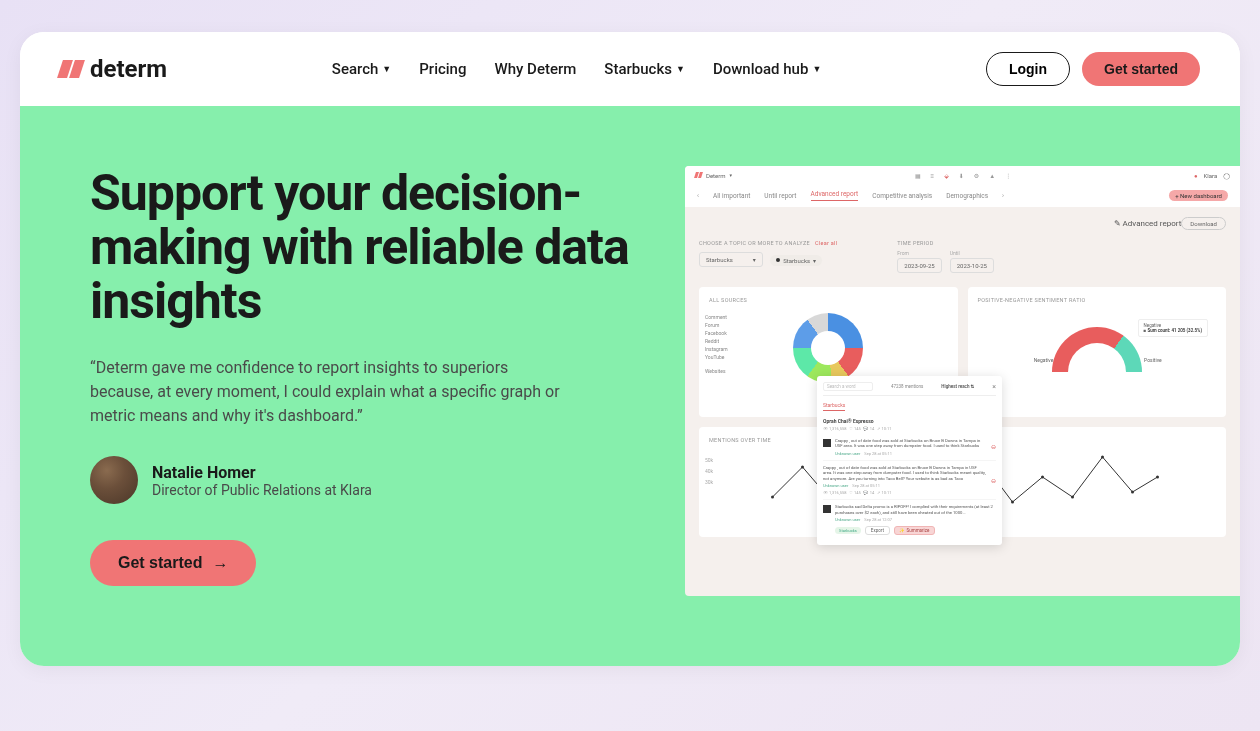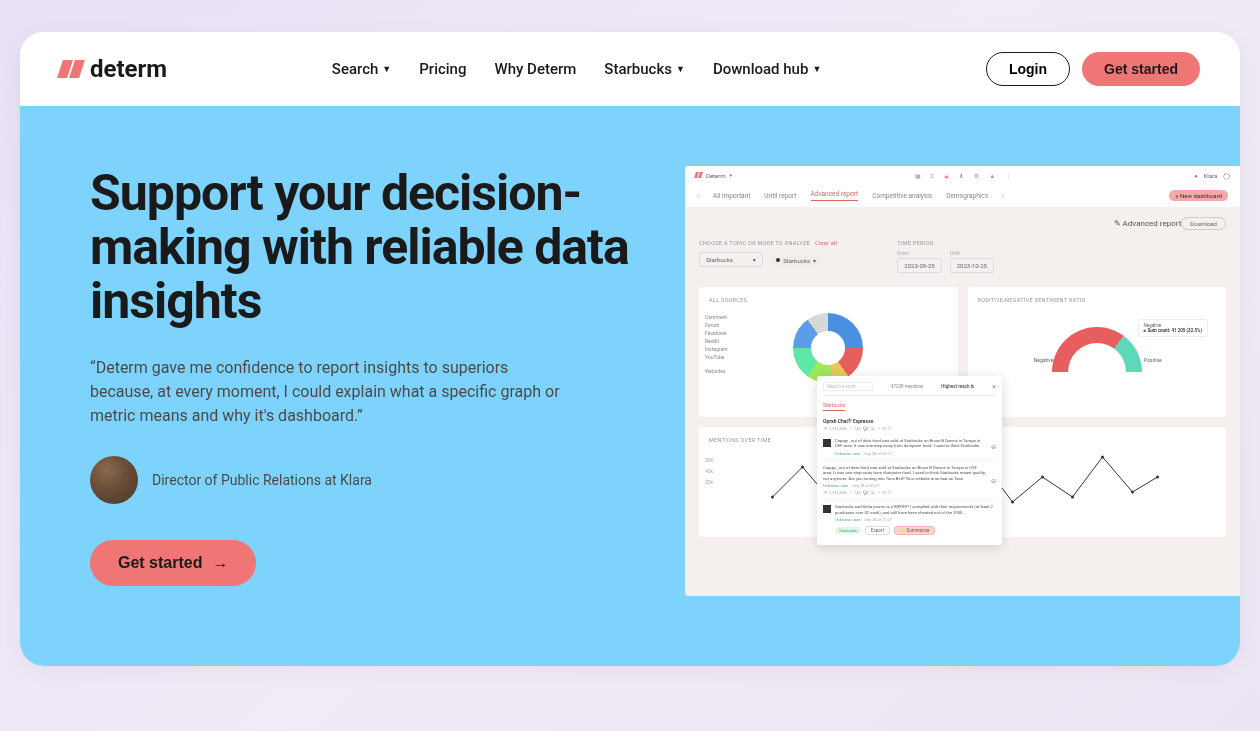--- a/index.html
+++ b/index.html
@@ -77,21 +77,21 @@
   padding: 8px 22px;
   border: none;
   border-radius: 20px;
   background: #f07575;
   color: #1a1a1a;
   font-size: 14px;
   font-weight: 600;
   cursor: pointer;
 }
 .hero {
-  background: #7dd3fc;
+  background: #86efac;
   display: flex;
   padding: 60px 0 60px 70px;
   gap: 40px;
   min-height: 560px;
 }
 .hero-left {
   flex: 1;
   max-width: 560px;
 }
 .hero-title {
@@ -277,20 +277,21 @@
     </div>
   </header>
 
   <section class="hero">
     <div class="hero-left">
       <h1 class="hero-title">Support your decision-making with reliable data insights</h1>
       <p class="hero-quote">“Determ gave me confidence to report insights to superiors because, at every moment, I could explain what a specific graph or metric means and why it's dashboard.”</p>
       <div class="author">
         <div class="avatar"></div>
         <div>
+          <div class="author-name">Natalie Homer</div>
           <div class="author-role">Director of Public Relations at Klara</div>
         </div>
       </div>
       <button class="btn-cta">
         <span>Get started</span>
         <span>→</span>
       </button>
     </div>
 
     <div class="hero-right">

